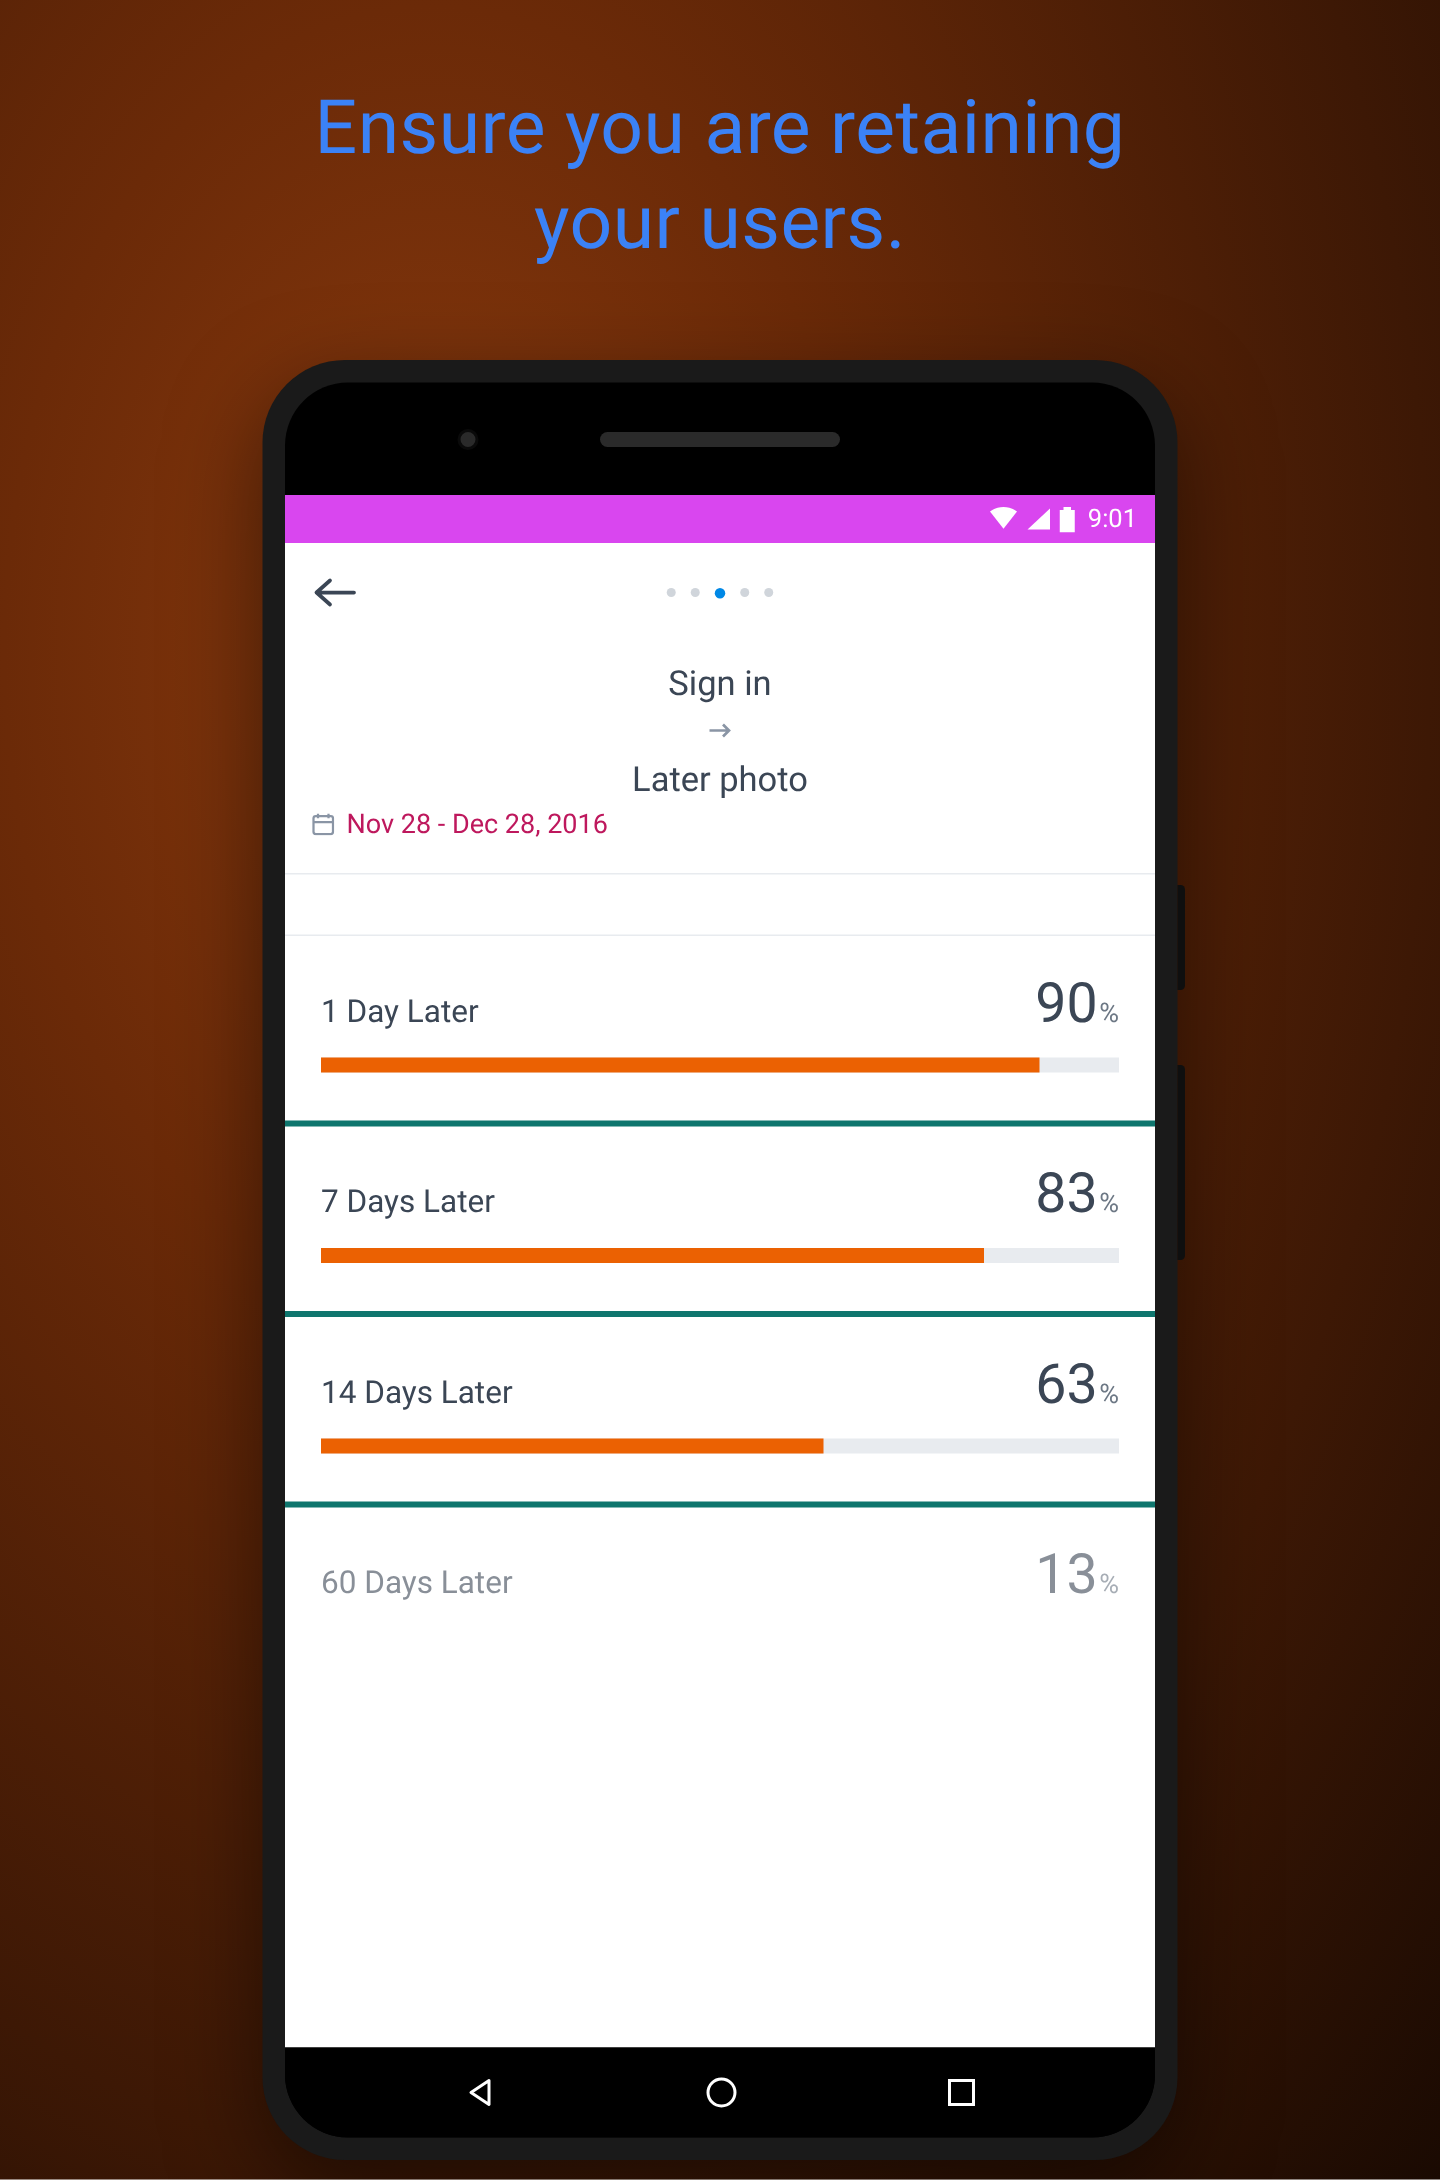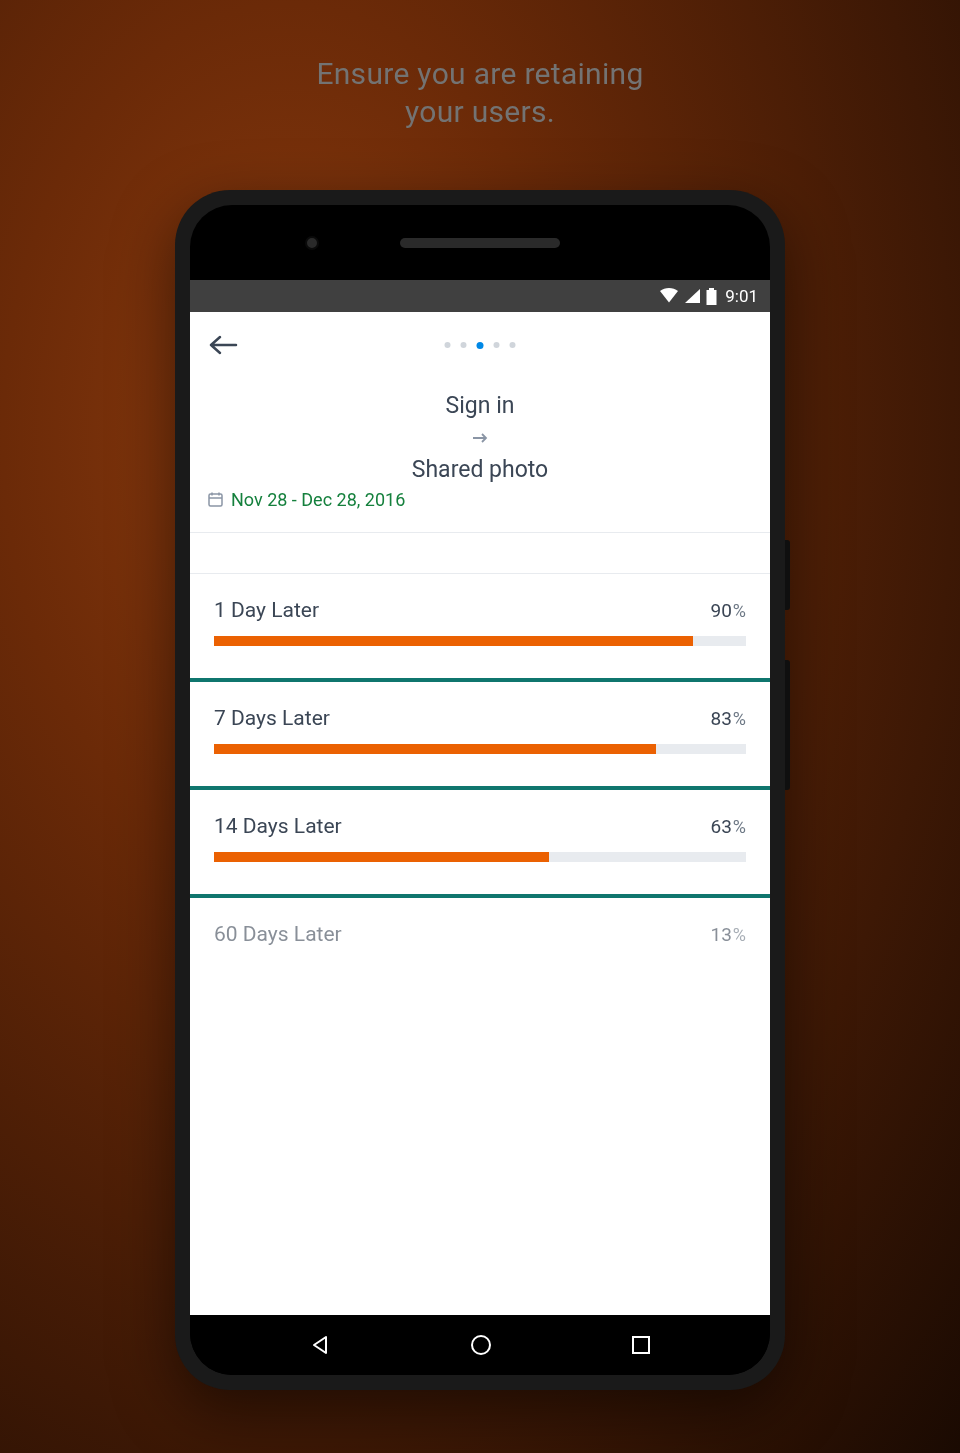--- a/index.html
+++ b/index.html
@@ -7,22 +7,22 @@
       width: 960px;
       height: 1453px;
       background: radial-gradient(ellipse at 30% 30%, #8a3a0e 0%, #6b2a08 30%, #3d1805 70%, #1a0a02 100%);
       font-family: -apple-system, BlinkMacSystemFont, "Segoe UI", Roboto, sans-serif;
       display: flex;
       flex-direction: column;
       align-items: center;
       overflow: hidden;
     }
     .headline {
-      color: #737373;
-      font-size: 30px;
+      color: #3b82f6;
+      font-size: 50px;
       font-weight: 400;
       text-align: center;
       margin-top: 55px;
       line-height: 1.25;
       letter-spacing: 0.3px;
     }
     .phone {
       margin-top: 60px;
       width: 610px;
       height: 1200px;
@@ -65,21 +65,21 @@
     }
     .screen {
       flex: 1;
       background: #ffffff;
       display: flex;
       flex-direction: column;
       overflow: hidden;
     }
     .status-bar {
       height: 32px;
-      background: #404040;
+      background: #d946ef;
       display: flex;
       align-items: center;
       justify-content: flex-end;
       padding: 0 12px;
       gap: 5px;
       color: #ffffff;
       font-size: 17px;
     }
     .wifi-icon svg, .signal-icon svg, .battery-icon svg { display: block; }
     .time { font-size: 17px; margin-left: 3px; font-weight: 400; }
@@ -122,21 +122,21 @@
       font-size: 23px;
       font-weight: 400;
       flex-direction: column;
     }
     .arrow-sep { color: #8a95a5; font-size: 18px; }
     .date-row {
       margin-top: 6px;
       display: flex;
       align-items: center;
       gap: 8px;
-      color: #15803d;
+      color: #be185d;
       font-size: 18px;
     }
     .cal-icon svg { display: block; }
     .divider-block {
       height: 42px;
       border-top: 1px solid #e8ebef;
       border-bottom: 1px solid #e8ebef;
       background: #ffffff;
     }
     .retention-list {
@@ -154,21 +154,21 @@
       align-items: baseline;
       margin-bottom: 14px;
     }
     .item-label {
       color: #3b4655;
       font-size: 21px;
       font-weight: 400;
     }
     .item-value {
       color: #3b4655;
-      font-size: 19px;
+      font-size: 37px;
       font-weight: 400;
     }
     .item-pct {
       color: #6d7885;
       font-size: 18px;
       margin-left: 1px;
     }
     .bar-track {
       width: 100%;
       height: 10px;
@@ -252,21 +252,21 @@
             <span class="dot"></span>
           </div>
         </div>
         <div class="title-row">
           <span>Sign in</span>
           <span class="arrow-sep">
             <svg width="16" height="12" viewBox="0 0 16 12">
                 <path d="M1 6 L14 6 M10 2 L14 6 L10 10" stroke="#8a95a5" stroke-width="1.8" fill="none"></path>
               </svg>
           </span>
-          <span>Shared photo</span>
+          <span>Later photo</span>
         </div>
         <div class="date-row">
           <span class="cal-icon">
             <svg width="15" height="15" viewBox="0 0 15 15">
                 <rect x="1" y="2" width="13" height="12" rx="1.5" stroke="#8a95a5" stroke-width="1.5" fill="none"></rect>
                 <line x1="1" y1="6" x2="14" y2="6" stroke="#8a95a5" stroke-width="1.5"></line>
                 <line x1="4" y1="0.5" x2="4" y2="3.5" stroke="#8a95a5" stroke-width="1.5"></line>
                 <line x1="11" y1="0.5" x2="11" y2="3.5" stroke="#8a95a5" stroke-width="1.5"></line>
               </svg>
           </span>

